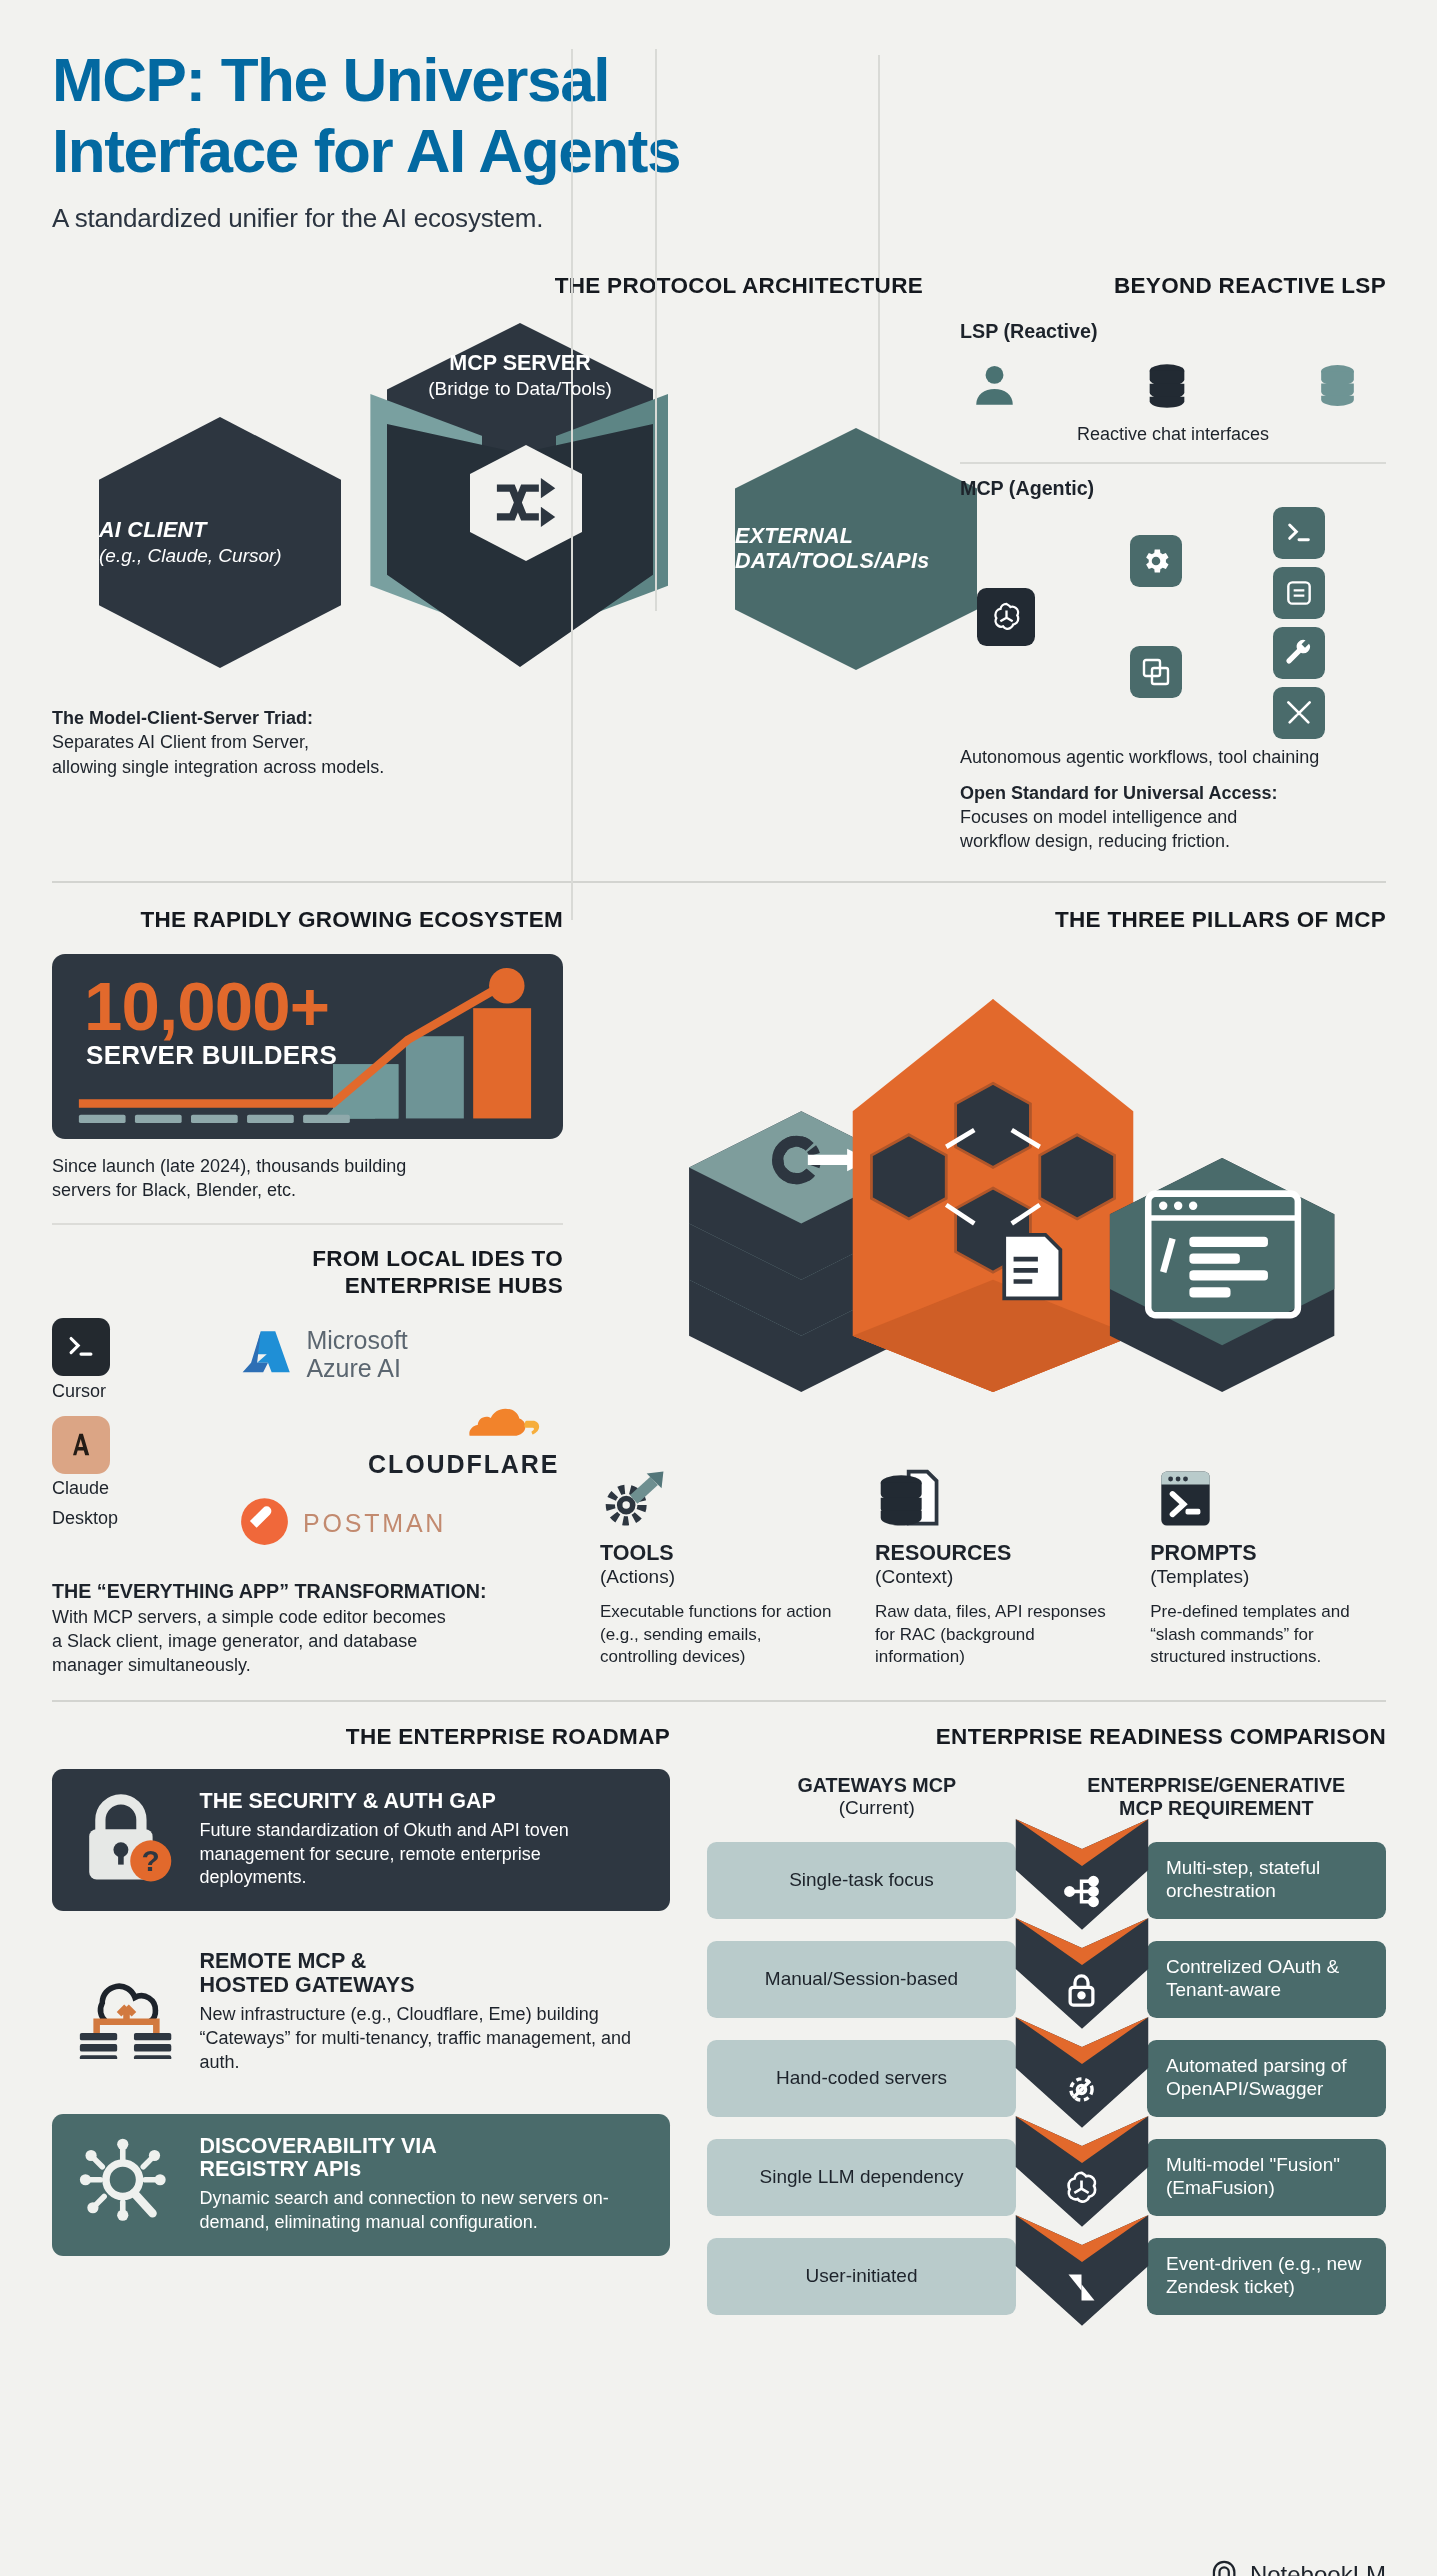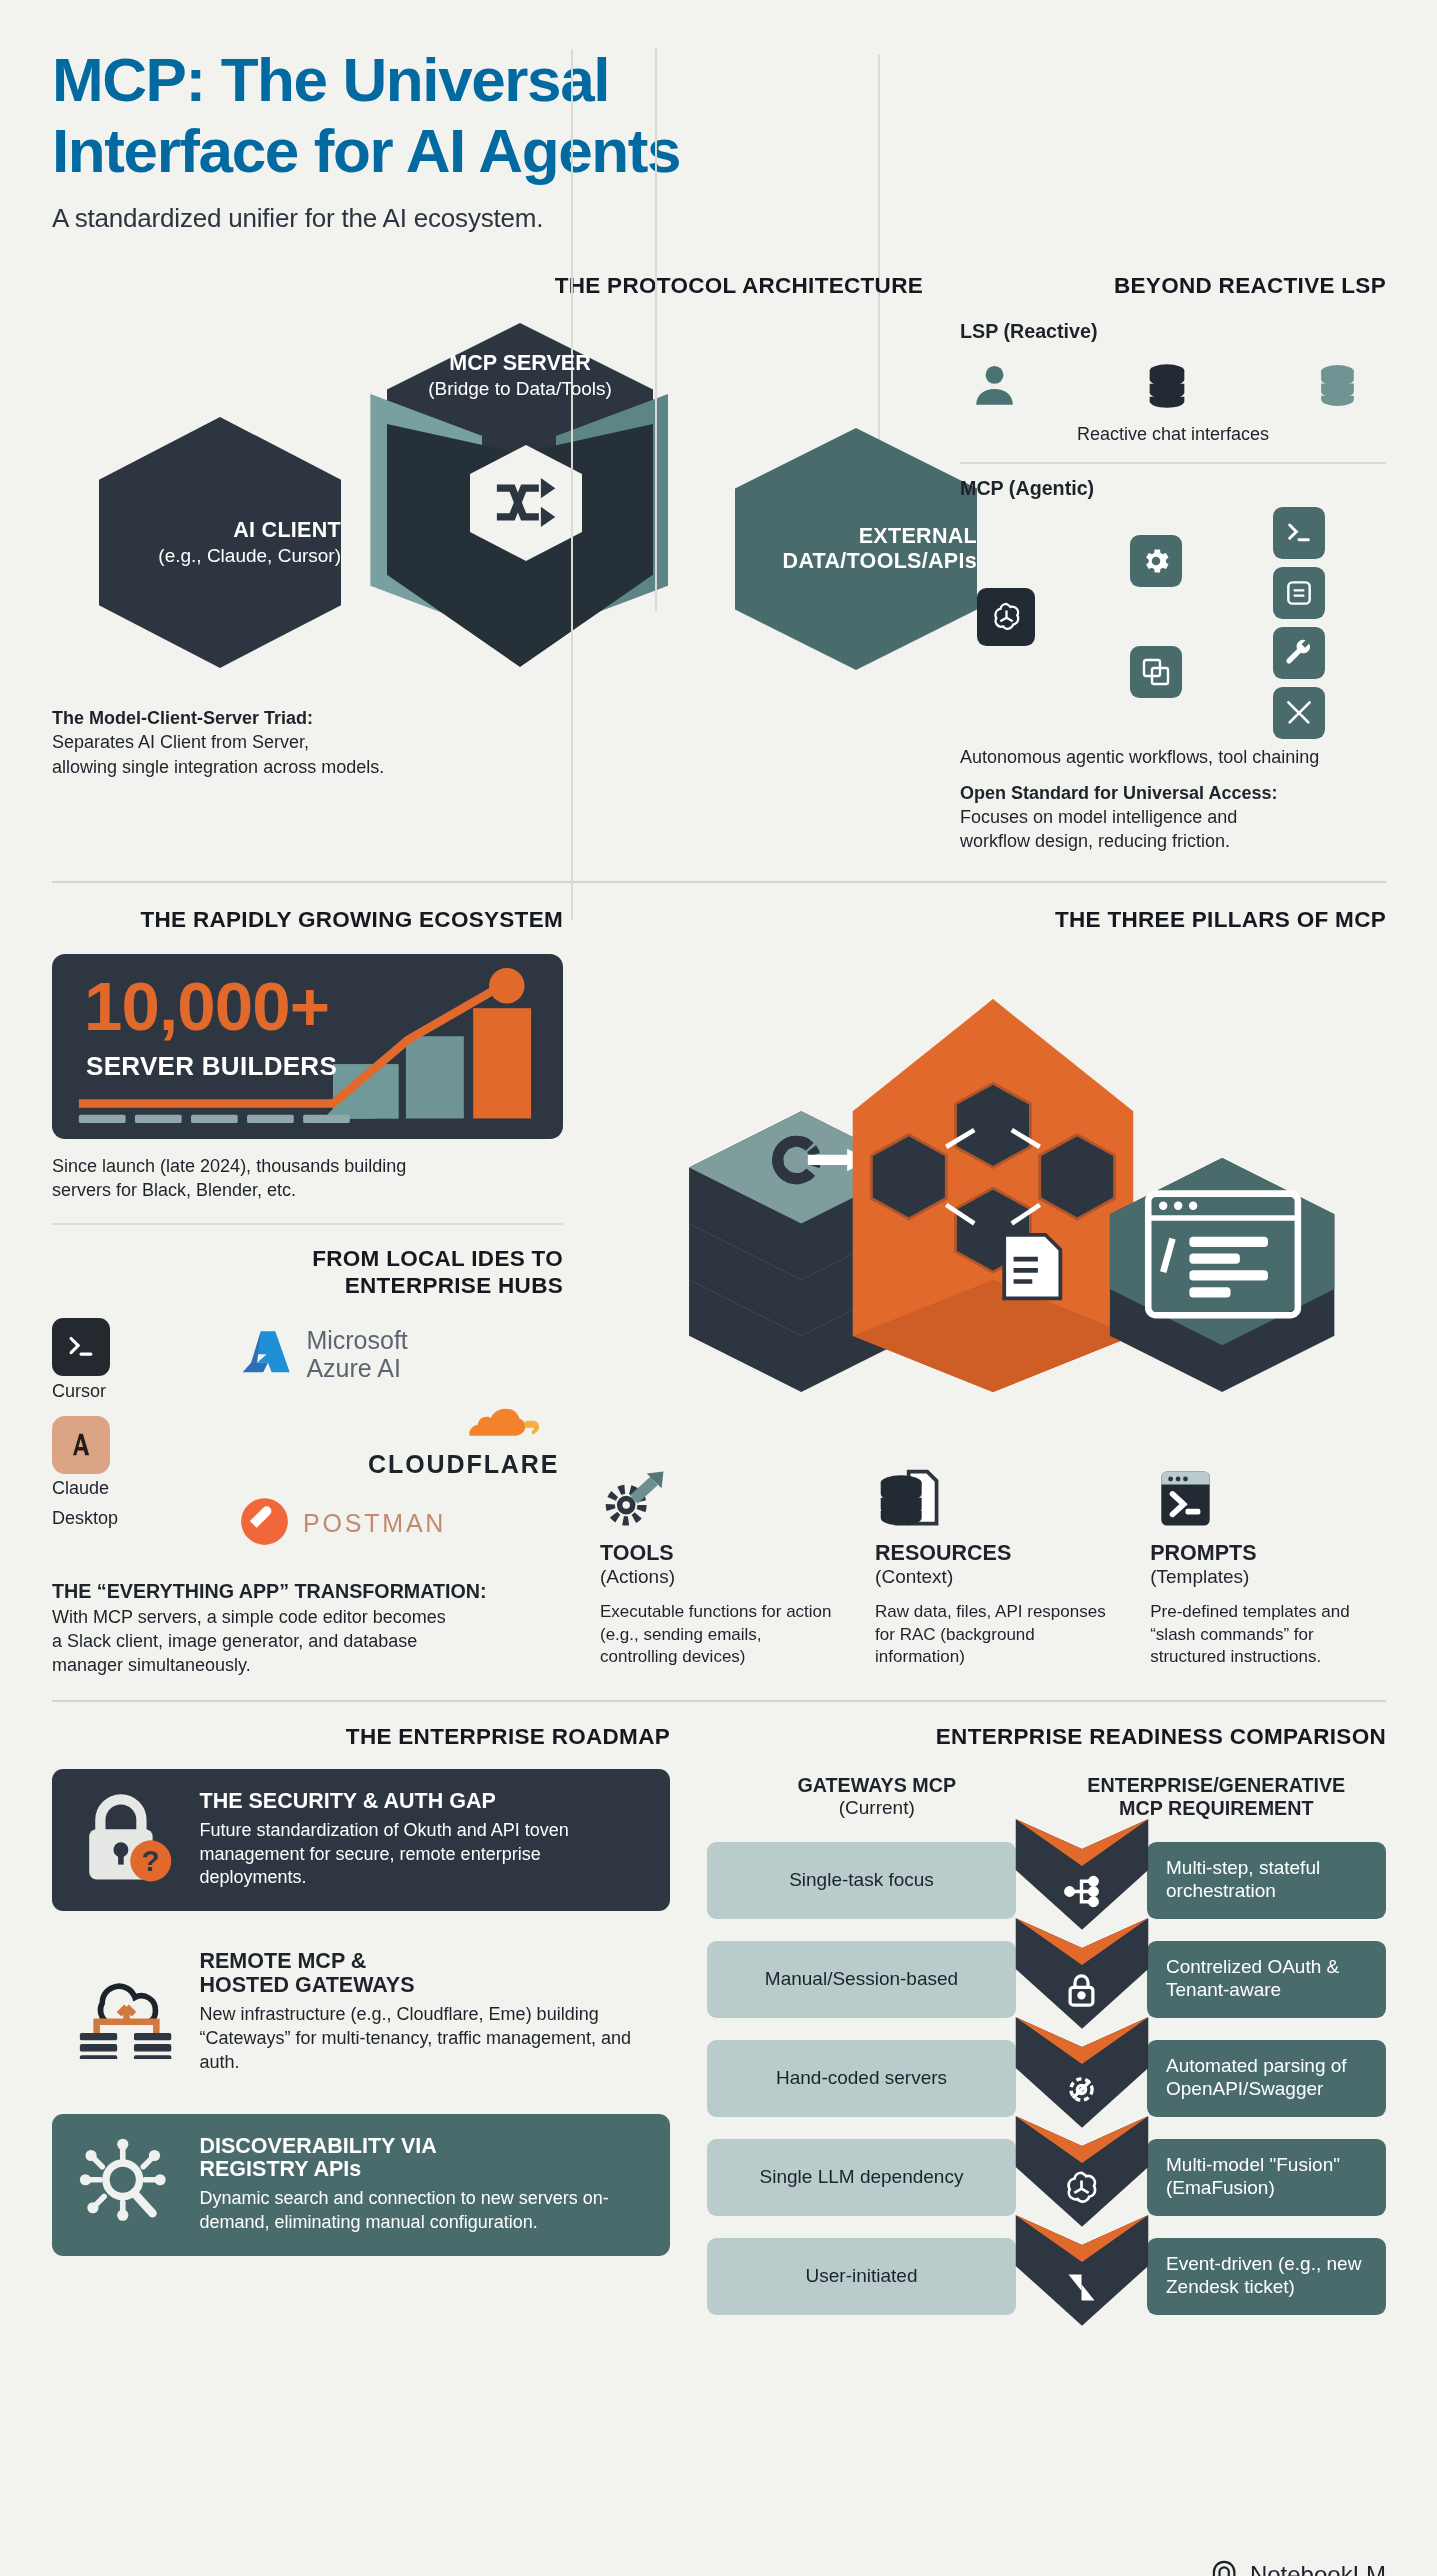--- a/index.html
+++ b/index.html
@@ -24,23 +24,24 @@
 
   
   .block1 { display: flex; margin-top: 39px; }
   .b1-left { width: 871px; position: relative; }
   .b1-right { flex: 1; padding-left: 37px; position: relative; }
   .b1-sep { position: absolute; left: 878px; top: 5.6px; width: 1.9px; height: 590px; background: #d9dad6; }
 
   .hexrow { position: relative; height: 374px; margin-top: 24px; }
   .hex {
     position: absolute; display: flex; flex-direction: column;
-    align-items: flex-end; justify-content: center; text-align: center;
+    align-items: flex-start; justify-content: center; text-align: center;
     color: #fff; font-weight: 700;
     clip-path: polygon(50% 0%, 100% 25%, 100% 75%, 50% 100%, 0% 75%, 0% 25%);
+    font-style: italic;
   }
   .hex .l1 { font-size: 21.5px; letter-spacing: 0.3px; }
   .hex .l2 { font-size: 19px; font-weight: 400; margin-top: 2.8px; }
   #hex-client { left: 47px; top: 94px; width: 242px; height: 251px; background: #2d3640; }
   #hex-ext { left: 683px; top: 105px; width: 242px; height: 242px; background: #4a6b6b; }
 
   .cube-wrap { position: absolute; left: 309px; top: 0px; width: 318px; height: 374px; }
   .cube-top { position: absolute; left: 26px; top: 0; width: 266px; height: 266px; background: #2d3640;
     clip-path: polygon(50% 0%, 100% 25%, 100% 75%, 50% 100%, 0% 75%, 0% 25%); }
   .cube-lface { position: absolute; left: 9.4px; top: 71px; width: 112px; height: 234px; background: #79a0a0;
@@ -69,21 +70,21 @@
   .tile.dark { background: #222a33; }
 
   
   .block2 { display: flex; margin-top: 24px; }
   .b2-left { width: 534px; }
   .b2-right { flex: 1; padding-left: 37px; position: relative; }
   .b2-sep { position: absolute; left: 571px; top: 0; width: 1.9px; height: 871px; background: #d9dad6; }
 
   .statcard { background: #2e3741; border-radius: 13px; height: 185px; margin-top: 20.6px; position: relative; overflow: hidden; }
   .statnum { position: absolute; left: 32px; top: 13px; font-size: 69px; font-weight: 700; color: #e2692c; letter-spacing: -0.9px; }
-  .statlabel { position: absolute; left: 34px; top: 97px; font-size: 26px; font-weight: 700; color: #fff; letter-spacing: 0.3px; }
+  .statlabel { position: absolute; left: 34px; top: 86px; font-size: 26px; font-weight: 700; color: #fff; letter-spacing: 0.3px; }
   .stat-sub { margin-top: 15px; font-size: 18px; line-height: 1.35; }
 
   .logos { display: flex; margin-top: 19px; }
   .logos-col { width: 187px; }
   .logo-item { margin-bottom: 13px; }
   .logo-cap { font-size: 18px; line-height: 1.2; margin-top: 4.7px; }
   .brand-col { flex: 1; padding-top: 5.6px; }
   .brandrow { display: flex; align-items: center; margin-bottom: 19px; }
 
   .pillars { display: flex; justify-content: space-between; margin-top: 15px; }

